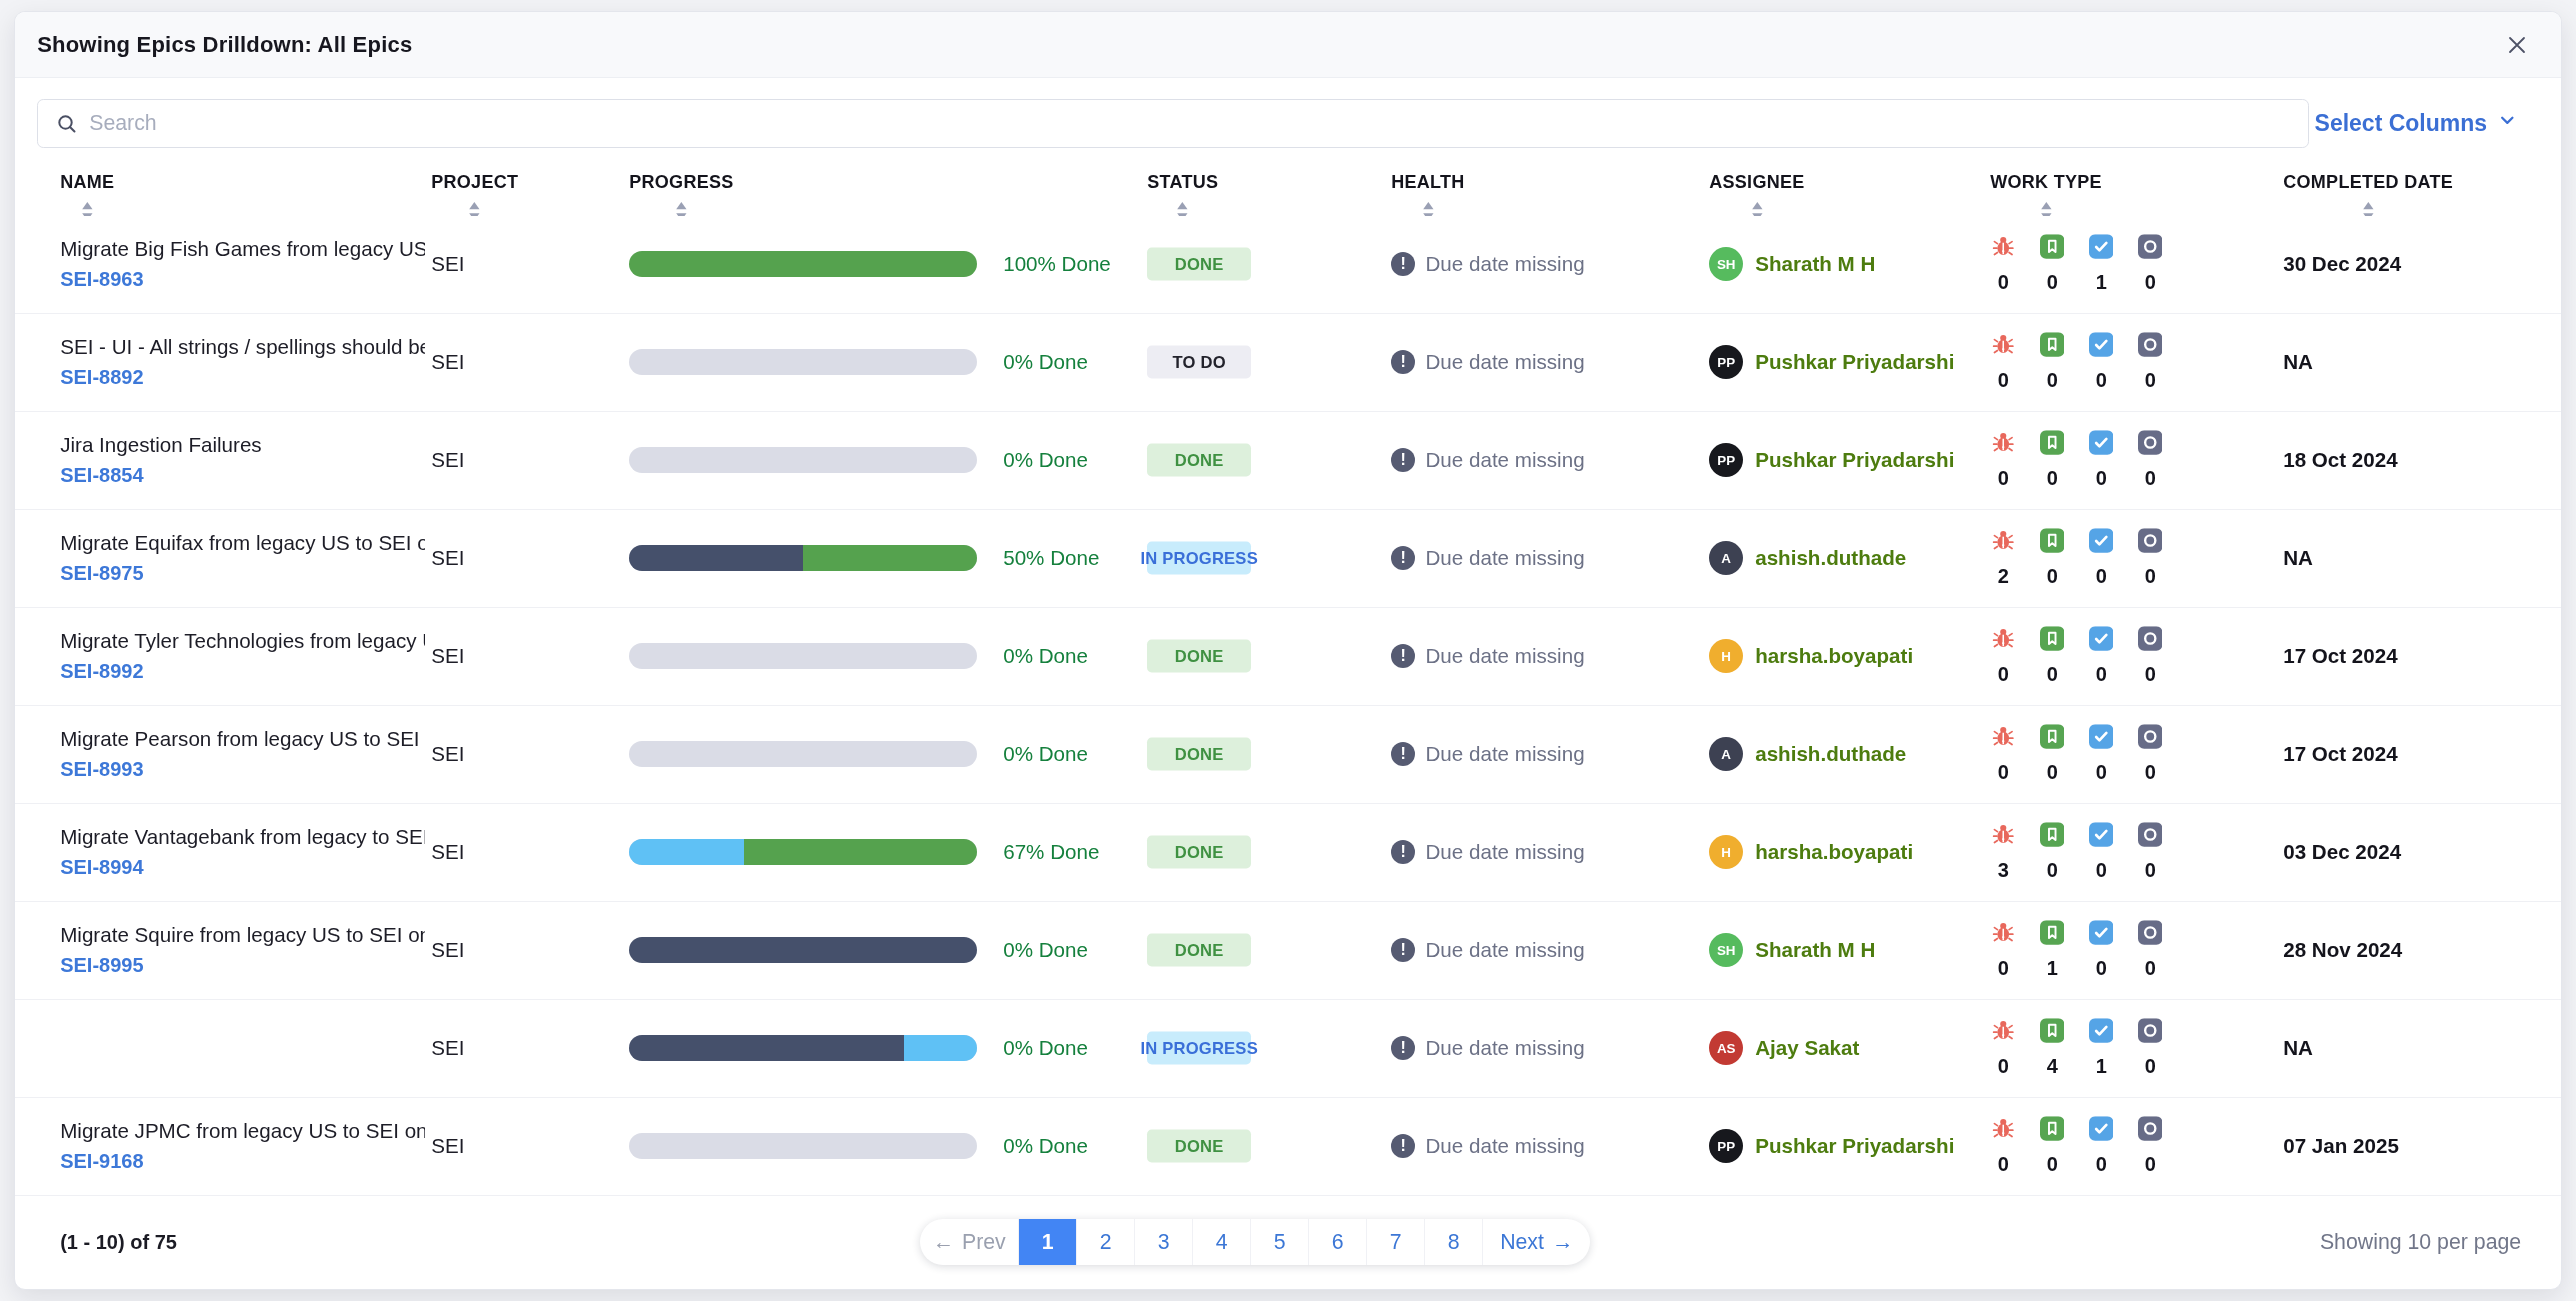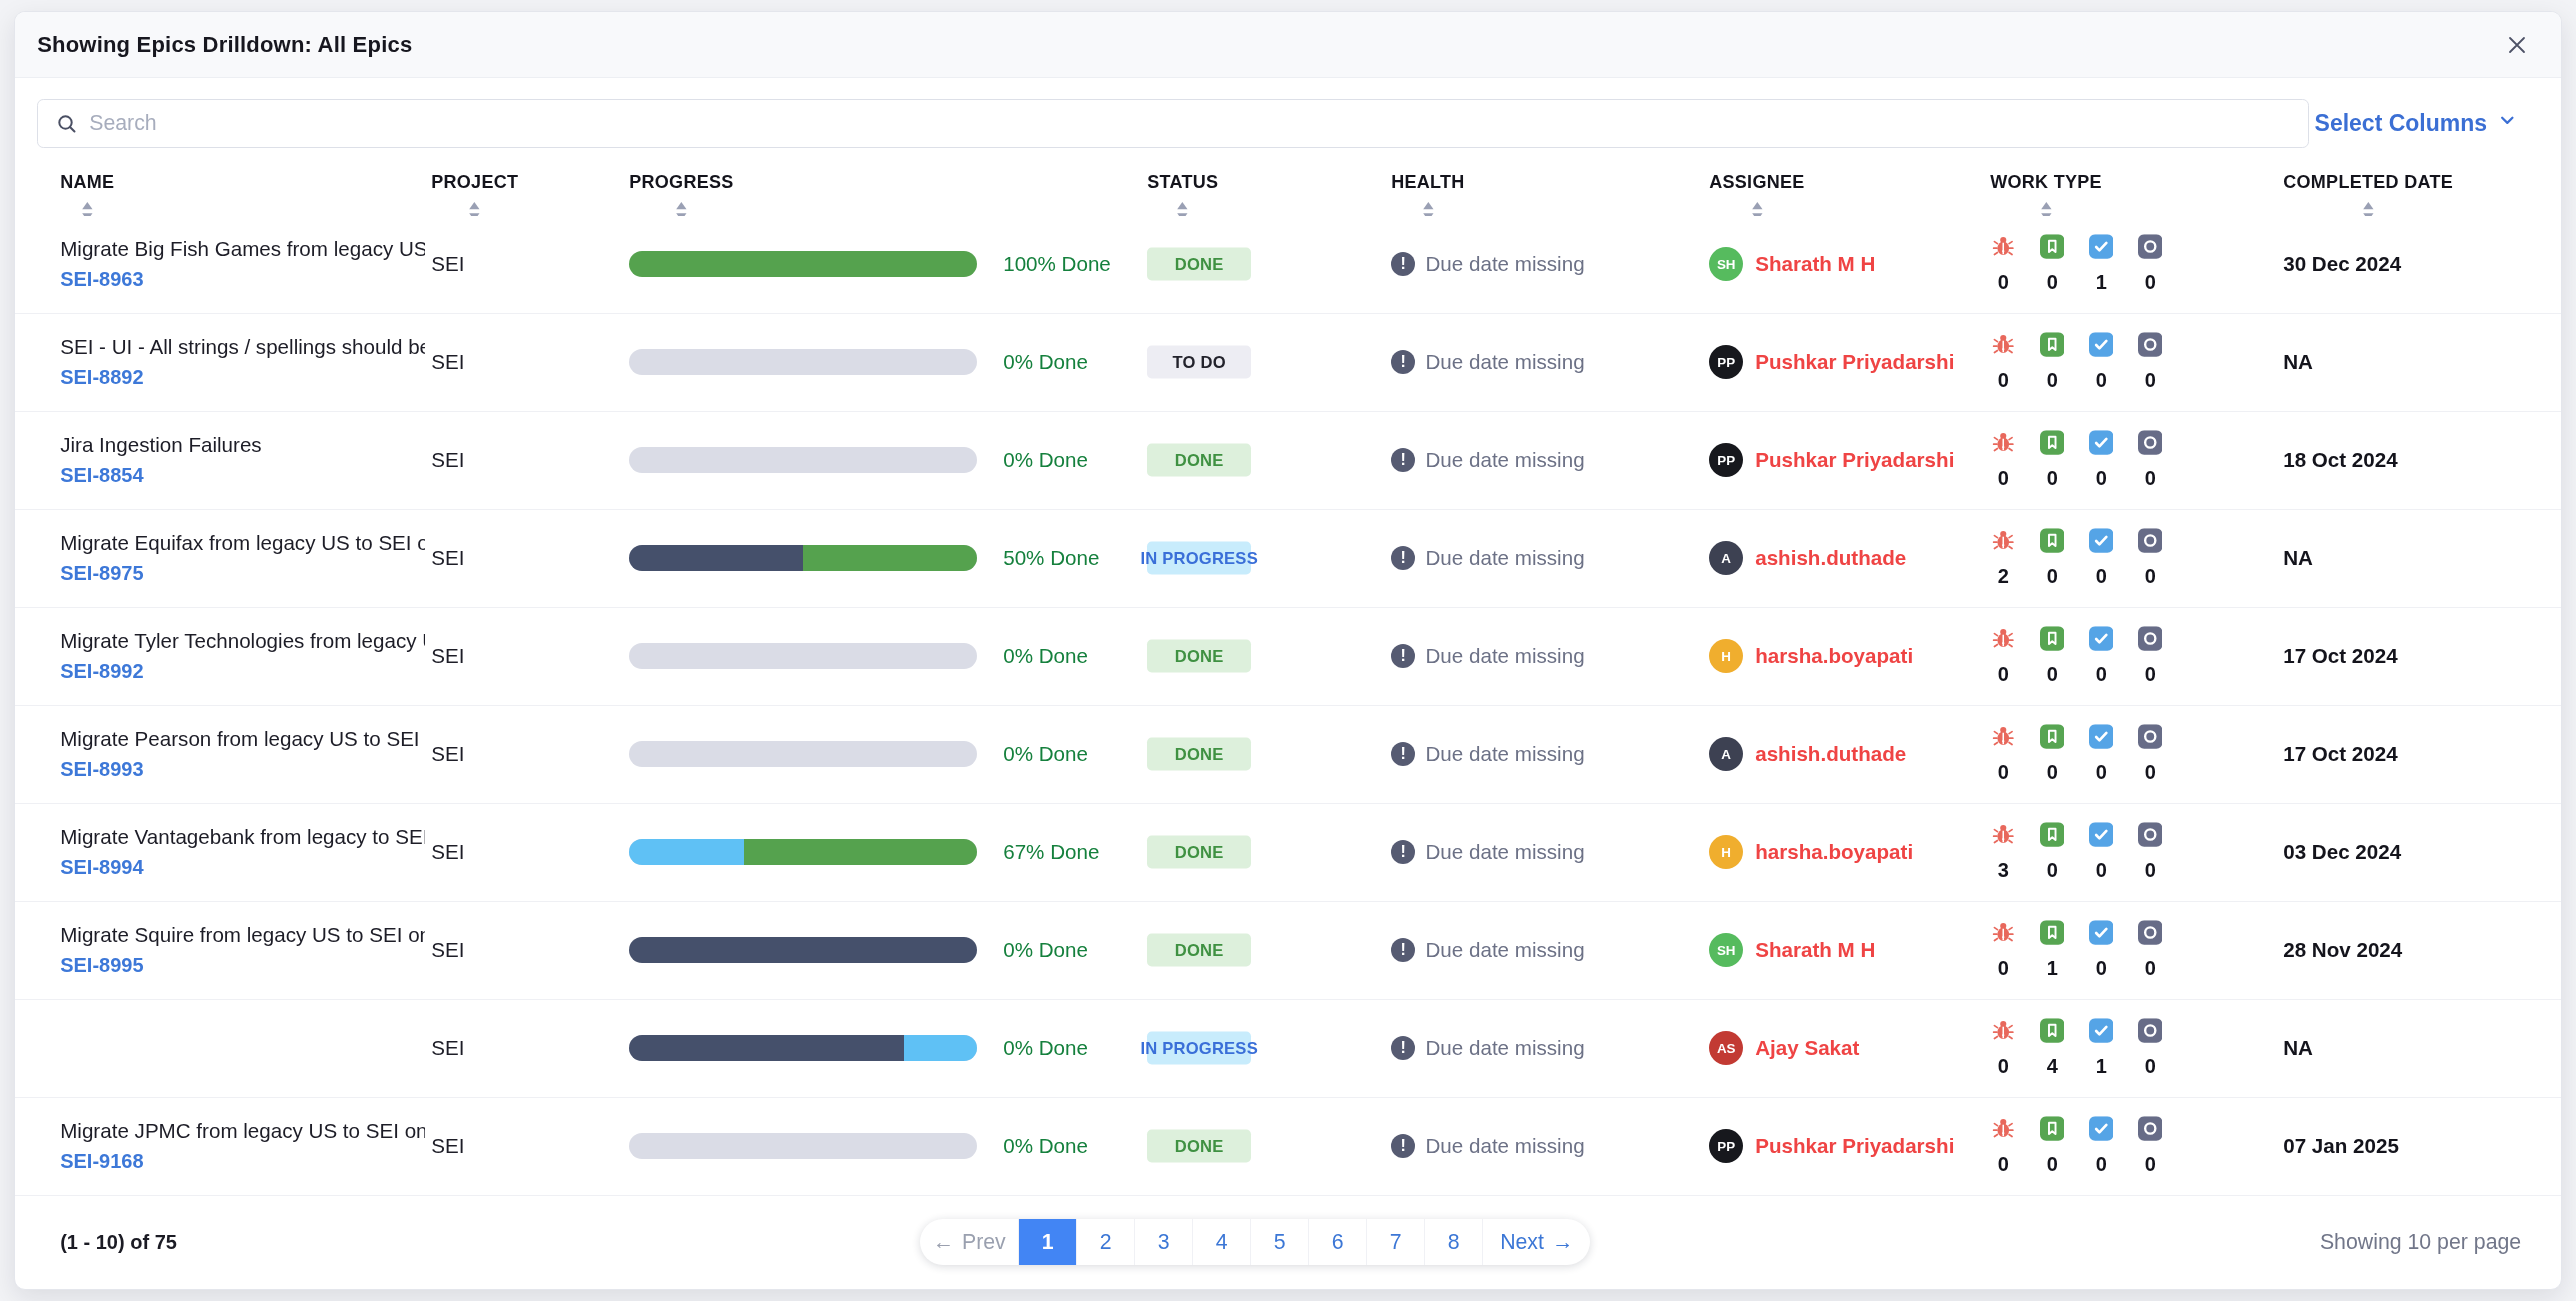--- a/index.html
+++ b/index.html
@@ -49,21 +49,21 @@
   .badge-done { background:#ddf0dc; color:#3f9142; }
   .badge-todo { background:#ededf3; color:#23232c; }
   .badge-inprogress { background:#c8ecfc; color:#3a6fd8; }
   .c-health { left:1376px; display:flex; align-items:center; gap:10.3px; }
   .health-icon { width:24px; height:24px; border-radius:50%; background:#565b72; color:#fff; font-size:16px; font-weight:700;
                  display:flex; align-items:center; justify-content:center; flex:none; }
   .health-text { font-size:20.6px; color:#6c7186; white-space:nowrap; }
   .c-assignee { left:1694px; display:flex; align-items:center; gap:12px; }
   .avatar { width:34px; height:34px; border-radius:50%; color:#fff; font-size:13.4px; font-weight:700;
             display:flex; align-items:center; justify-content:center; flex:none; }
-  .assignee-name { font-size:20.6px; font-weight:700; color:#ef4444; white-space:nowrap; }
+  .assignee-name { font-size:20.6px; font-weight:700; color:#4d7c0f; white-space:nowrap; }
   .c-worktype { left:1975px; display:flex; gap:23px; }
   .wt { width:26px; display:flex; flex-direction:column; align-items:center; gap:12px; }
   .wt-icon { line-height:0; }
   .wt-count { font-size:20px; font-weight:700; color:#14141c; }
   .c-date { left:2268px; font-size:20.6px; font-weight:700; color:#14141c; white-space:nowrap; }
 
   
   .pagination { position:relative; height:93px; }
   .range-label { position:absolute; left:45px; top:50%; transform:translateY(-50%); font-size:20px; font-weight:600; color:#1b1b24; }
   .pager { position:absolute; left:905px; top:50%; transform:translateY(-50%); height:46px; display:flex; align-items:stretch;

